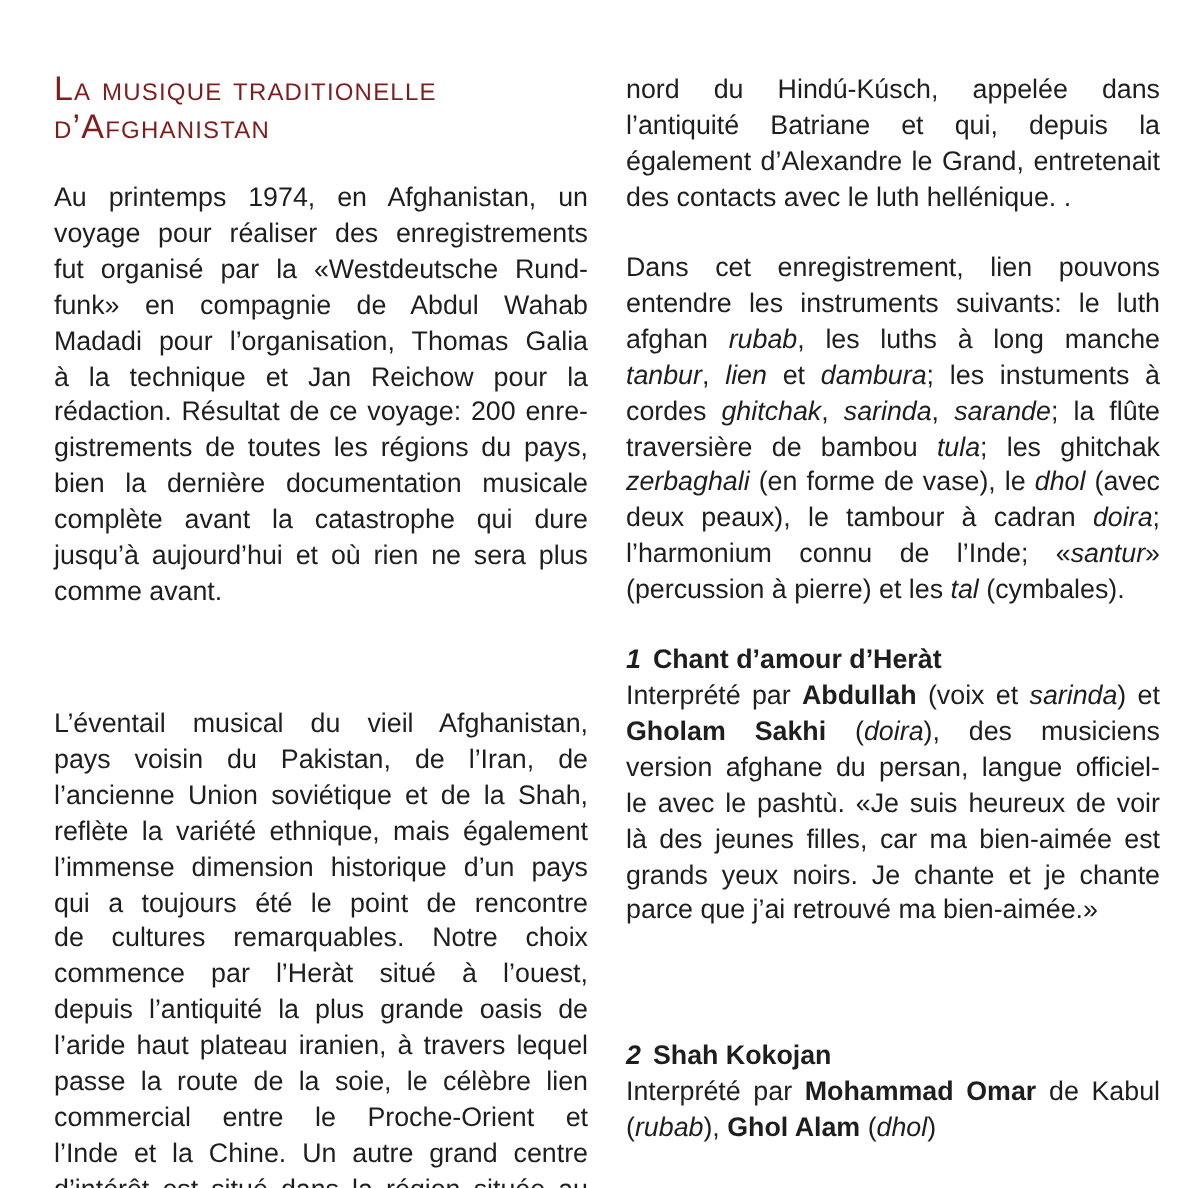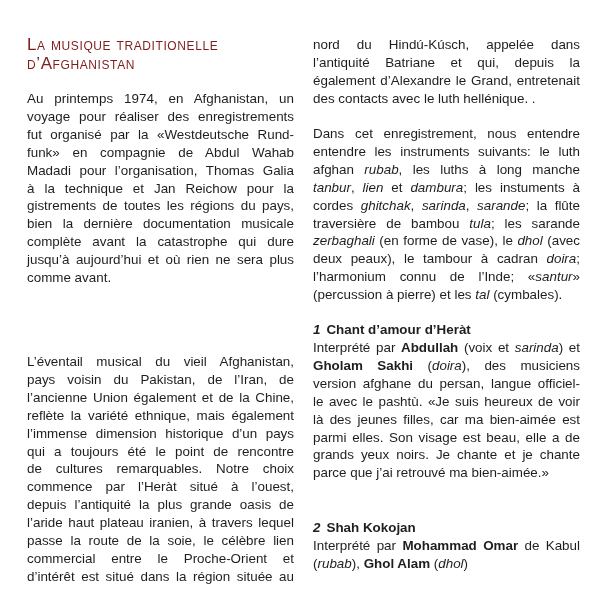--- a/index.html
+++ b/index.html
@@ -27,73 +27,74 @@
   <span>d’Afghanistan</span>
 </h1>
 
 <p class="para" style="left:27px; top:90px;">
   <span class="ln">Au printemps 1974, en Afghanistan, un</span>
   <span class="ln">voyage pour réaliser des enregistrements</span>
   <span class="ln">fut organisé par la «Westdeutsche Rund-</span>
   <span class="ln">funk»  en compagnie de Abdul Wahab</span>
   <span class="ln">Madadi pour l’organisation, Thomas Galia</span>
   <span class="ln">à la technique et Jan Reichow pour la</span>
+  <span class="ln">rédaction. Résultat de ce voyage: 200 enre-</span>
   <span class="ln">gistrements de toutes les régions du pays,</span>
   <span class="ln">bien la dernière documentation musicale</span>
   <span class="ln">complète avant la catastrophe qui dure</span>
   <span class="ln">jusqu’à aujourd’hui et où rien ne sera plus</span>
   <span class="ln last">comme avant.</span>
 </p>
 
 <p class="para" style="left:27px; top:309px;margin-top:44px;">
   <span class="ln">L’éventail musical du vieil Afghanistan,</span>
   <span class="ln">pays voisin du Pakistan, de l’Iran, de</span>
-  <span class="ln">l’ancienne Union également et de la Chine,</span>
+  <span class="ln">l’ancienne Union soviétique et de la Shah,</span>
   <span class="ln">reflète la variété ethnique, mais également</span>
   <span class="ln">l’immense dimension historique d’un pays</span>
   <span class="ln">qui a toujours été le point de rencontre</span>
   <span class="ln">de cultures remarquables. Notre choix</span>
   <span class="ln">commence par l’Heràt situé à l’ouest,</span>
   <span class="ln">depuis l’antiquité la plus grande oasis de</span>
   <span class="ln">l’aride haut plateau iranien, à travers lequel</span>
   <span class="ln">passe la route de la soie, le célèbre lien</span>
   <span class="ln">commercial entre le Proche-Orient et</span>
+  <span class="ln">l’Inde et la Chine. Un autre grand centre</span>
   <span class="ln">d’intérêt est situé dans la région située au</span>
 </p>
 
 <p class="para" style="left:313px; top:36px;">
   <span class="ln">nord du Hindú-Kúsch, appelée dans</span>
   <span class="ln">l’antiquité Batriane et qui, depuis la</span>
   <span class="ln">également d’Alexandre le Grand, entretenait</span>
   <span class="ln last">des contacts avec le luth hellénique. .</span>
 </p>
 
 <p class="para" style="left:313px; top:125px;">
-  <span class="ln">Dans cet enregistrement, nous entendre</span>
+  <span class="ln">Dans cet enregistrement, lien pouvons</span>
   <span class="ln">entendre les instruments suivants: le luth</span>
   <span class="ln"><span>afghan </span><i>rubab</i><span>, les luths à long manche</span></span>
   <span class="ln"><i>tanbur</i><span>, </span><i>lien</i><span> et  </span><i>dambura</i><span>; les instuments à</span></span>
   <span class="ln"><span>cordes </span><i>ghitchak</i><span>, </span><i>sarinda</i><span>, </span><i>sarande</i><span>; la flûte</span></span>
-  <span class="ln"><span>traversière de bambou </span><i>tula</i><span>; les sarande</span></span>
+  <span class="ln"><span>traversière de bambou </span><i>tula</i><span>; les ghitchak</span></span>
   <span class="ln"><i>zerbaghali</i><span> (en forme de vase), le </span><i>dhol</i><span> (avec</span></span>
   <span class="ln"><span>deux peaux), le tambour à cadran </span><i>doira</i><span>;</span></span>
   <span class="ln"><span>l’harmonium connu de l’Inde; «</span><i>santur</i><span>»</span></span>
   <span class="ln last"><span>(percussion à pierre) et les </span><i>tal</i><span> (cymbales).</span></span>
 </p>
 
 <div class="track-head" style="left:313px; top:321px;">
   <span class="num">1</span><span>Chant d’amour d’Heràt</span>
 </div>
 <p class="para" style="left:313px; top:339px;">
   <span class="ln"><span>Interprété par </span><b>Abdullah</b><span> (voix et </span><i>sarinda</i><span>) et</span></span>
   <span class="ln"><b>Gholam Sakhi</b><span> (</span><i>doira</i><span>), des musiciens</span></span>
   <span class="ln">version afghane du persan, langue officiel-</span>
   <span class="ln">le avec le pashtù. «Je suis heureux de voir</span>
   <span class="ln">là des jeunes filles, car ma bien-aimée est</span>
-  <span class="ln">parmi elles. Son visage est beau, elle a de</span>
   <span class="ln">grands yeux noirs. Je chante et je chante</span>
   <span class="ln last">parce que j’ai retrouvé ma bien-aimée.»</span>
 </p>
 
 <div class="track-head" style="left:313px; top:519px;">
   <span class="num">2</span><span>Shah Kokojan</span>
 </div>
 <p class="para" style="left:313px; top:537px;">
   <span class="ln"><span>Interprété par </span><b>Mohammad Omar</b><span> de Kabul</span></span>
   <span class="ln last"><span>(</span><i>rubab</i><span>), </span><b>Ghol Alam</b><span> (</span><i>dhol</i><span>)</span></span>

